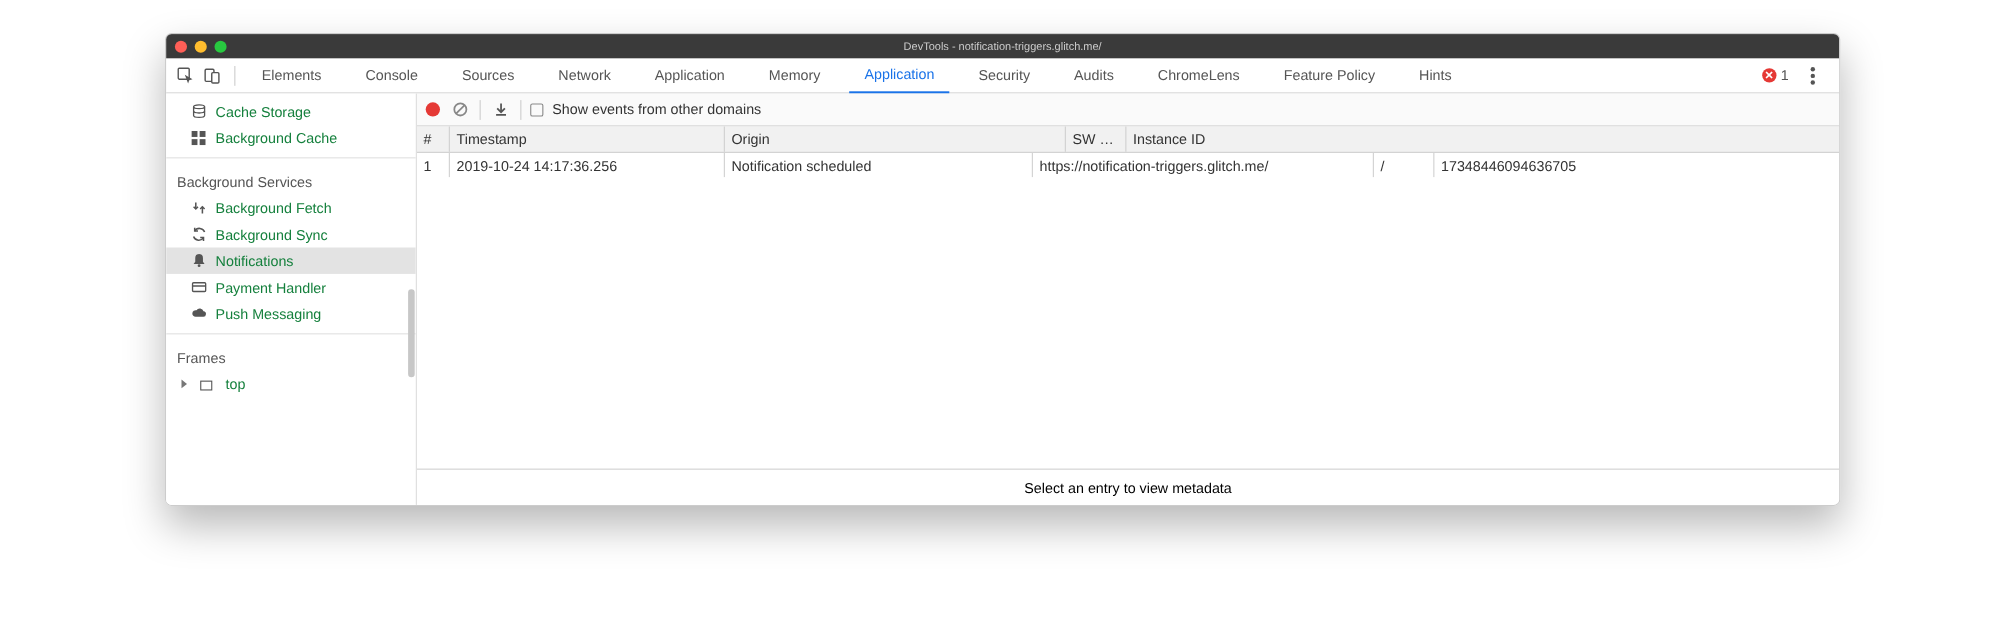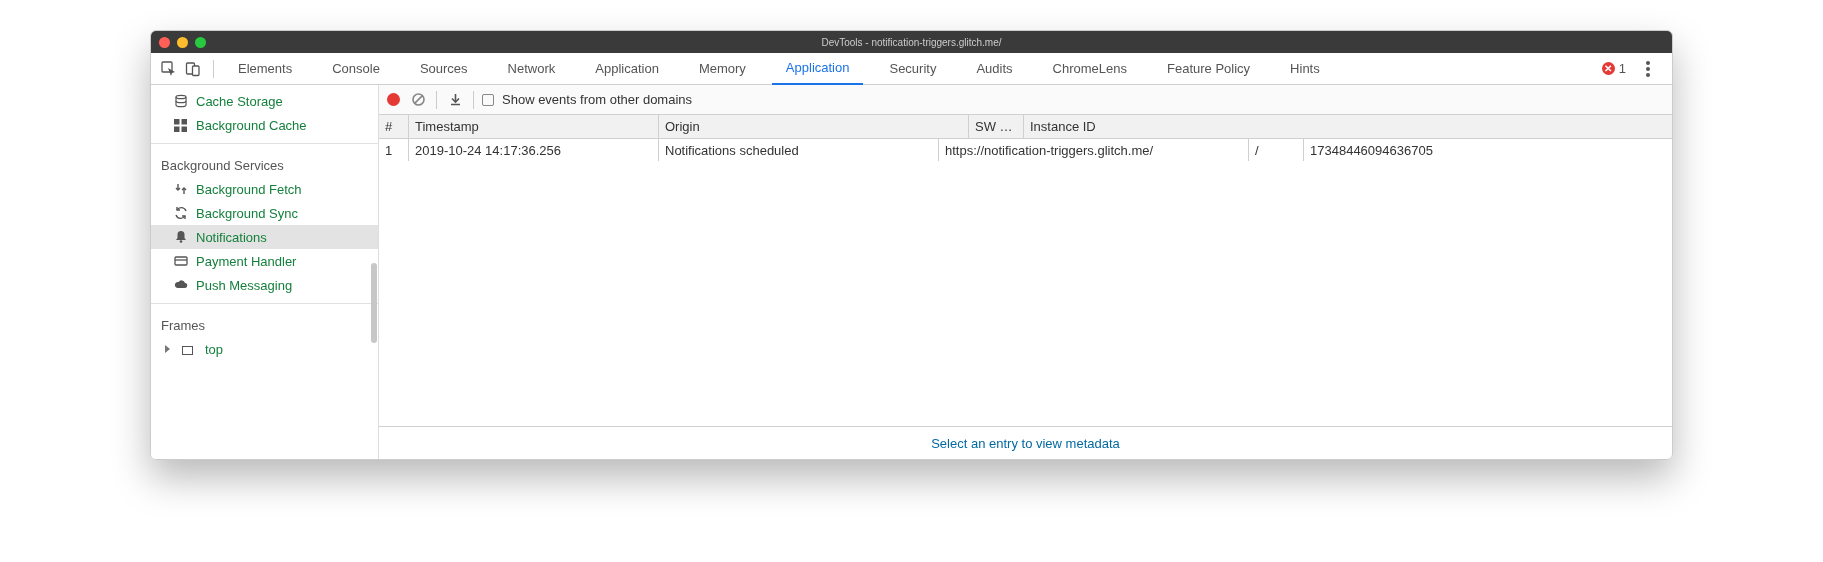--- a/index.html
+++ b/index.html
@@ -122,21 +122,21 @@
   .col-idx{width:30px;flex:none;}
   .col-ts{width:250px;flex:none;}
   .col-ev{width:280px;flex:none;}
   .col-or{width:310px;flex:none;}
   .col-sw{width:55px;flex:none;}
   .col-ins{flex:1;min-width:120px;border-right:none;}
   .tbody{flex:1;overflow:auto;border-bottom:1px solid #d0d0d0;}
   .trow{height:22px;cursor:pointer;}
   .footer-hint{
     height:32px;display:flex;align-items:center;justify-content:center;
-    color:#0369a1;
+    color:#000000;
   }
 </style>
 </head>
 <body>
 
 <div class="titlebar">
   <div class="traffic">
     <div class="tl red"></div>
     <div class="tl yel"></div>
     <div class="tl grn"></div>
@@ -294,21 +294,21 @@
         <div class="th col-idx">#</div>
         <div class="th col-ts">Timestamp</div>
         <div class="th col-or">Origin</div>
         <div class="th col-sw">SW …</div>
         <div class="th col-ins">Instance ID</div>
       </div>
       <div class="tbody" id="tbody">
           <div class="trow">
             <div class="td col-idx">1</div>
             <div class="td col-ts">2019-10-24 14:17:36.256</div>
-            <div class="td col-ev">Notifications scheduled</div>
+            <div class="td col-ev">Notification scheduled</div>
             <div class="td col-or">https://notification-triggers.glitch.me/</div>
             <div class="td col-sw">/</div>
             <div class="td col-ins">17348446094636705</div>
           </div>
         </div>
     </div>
 
     <div class="footer-hint">Select an entry to view metadata</div>
   </div>
 </div>

